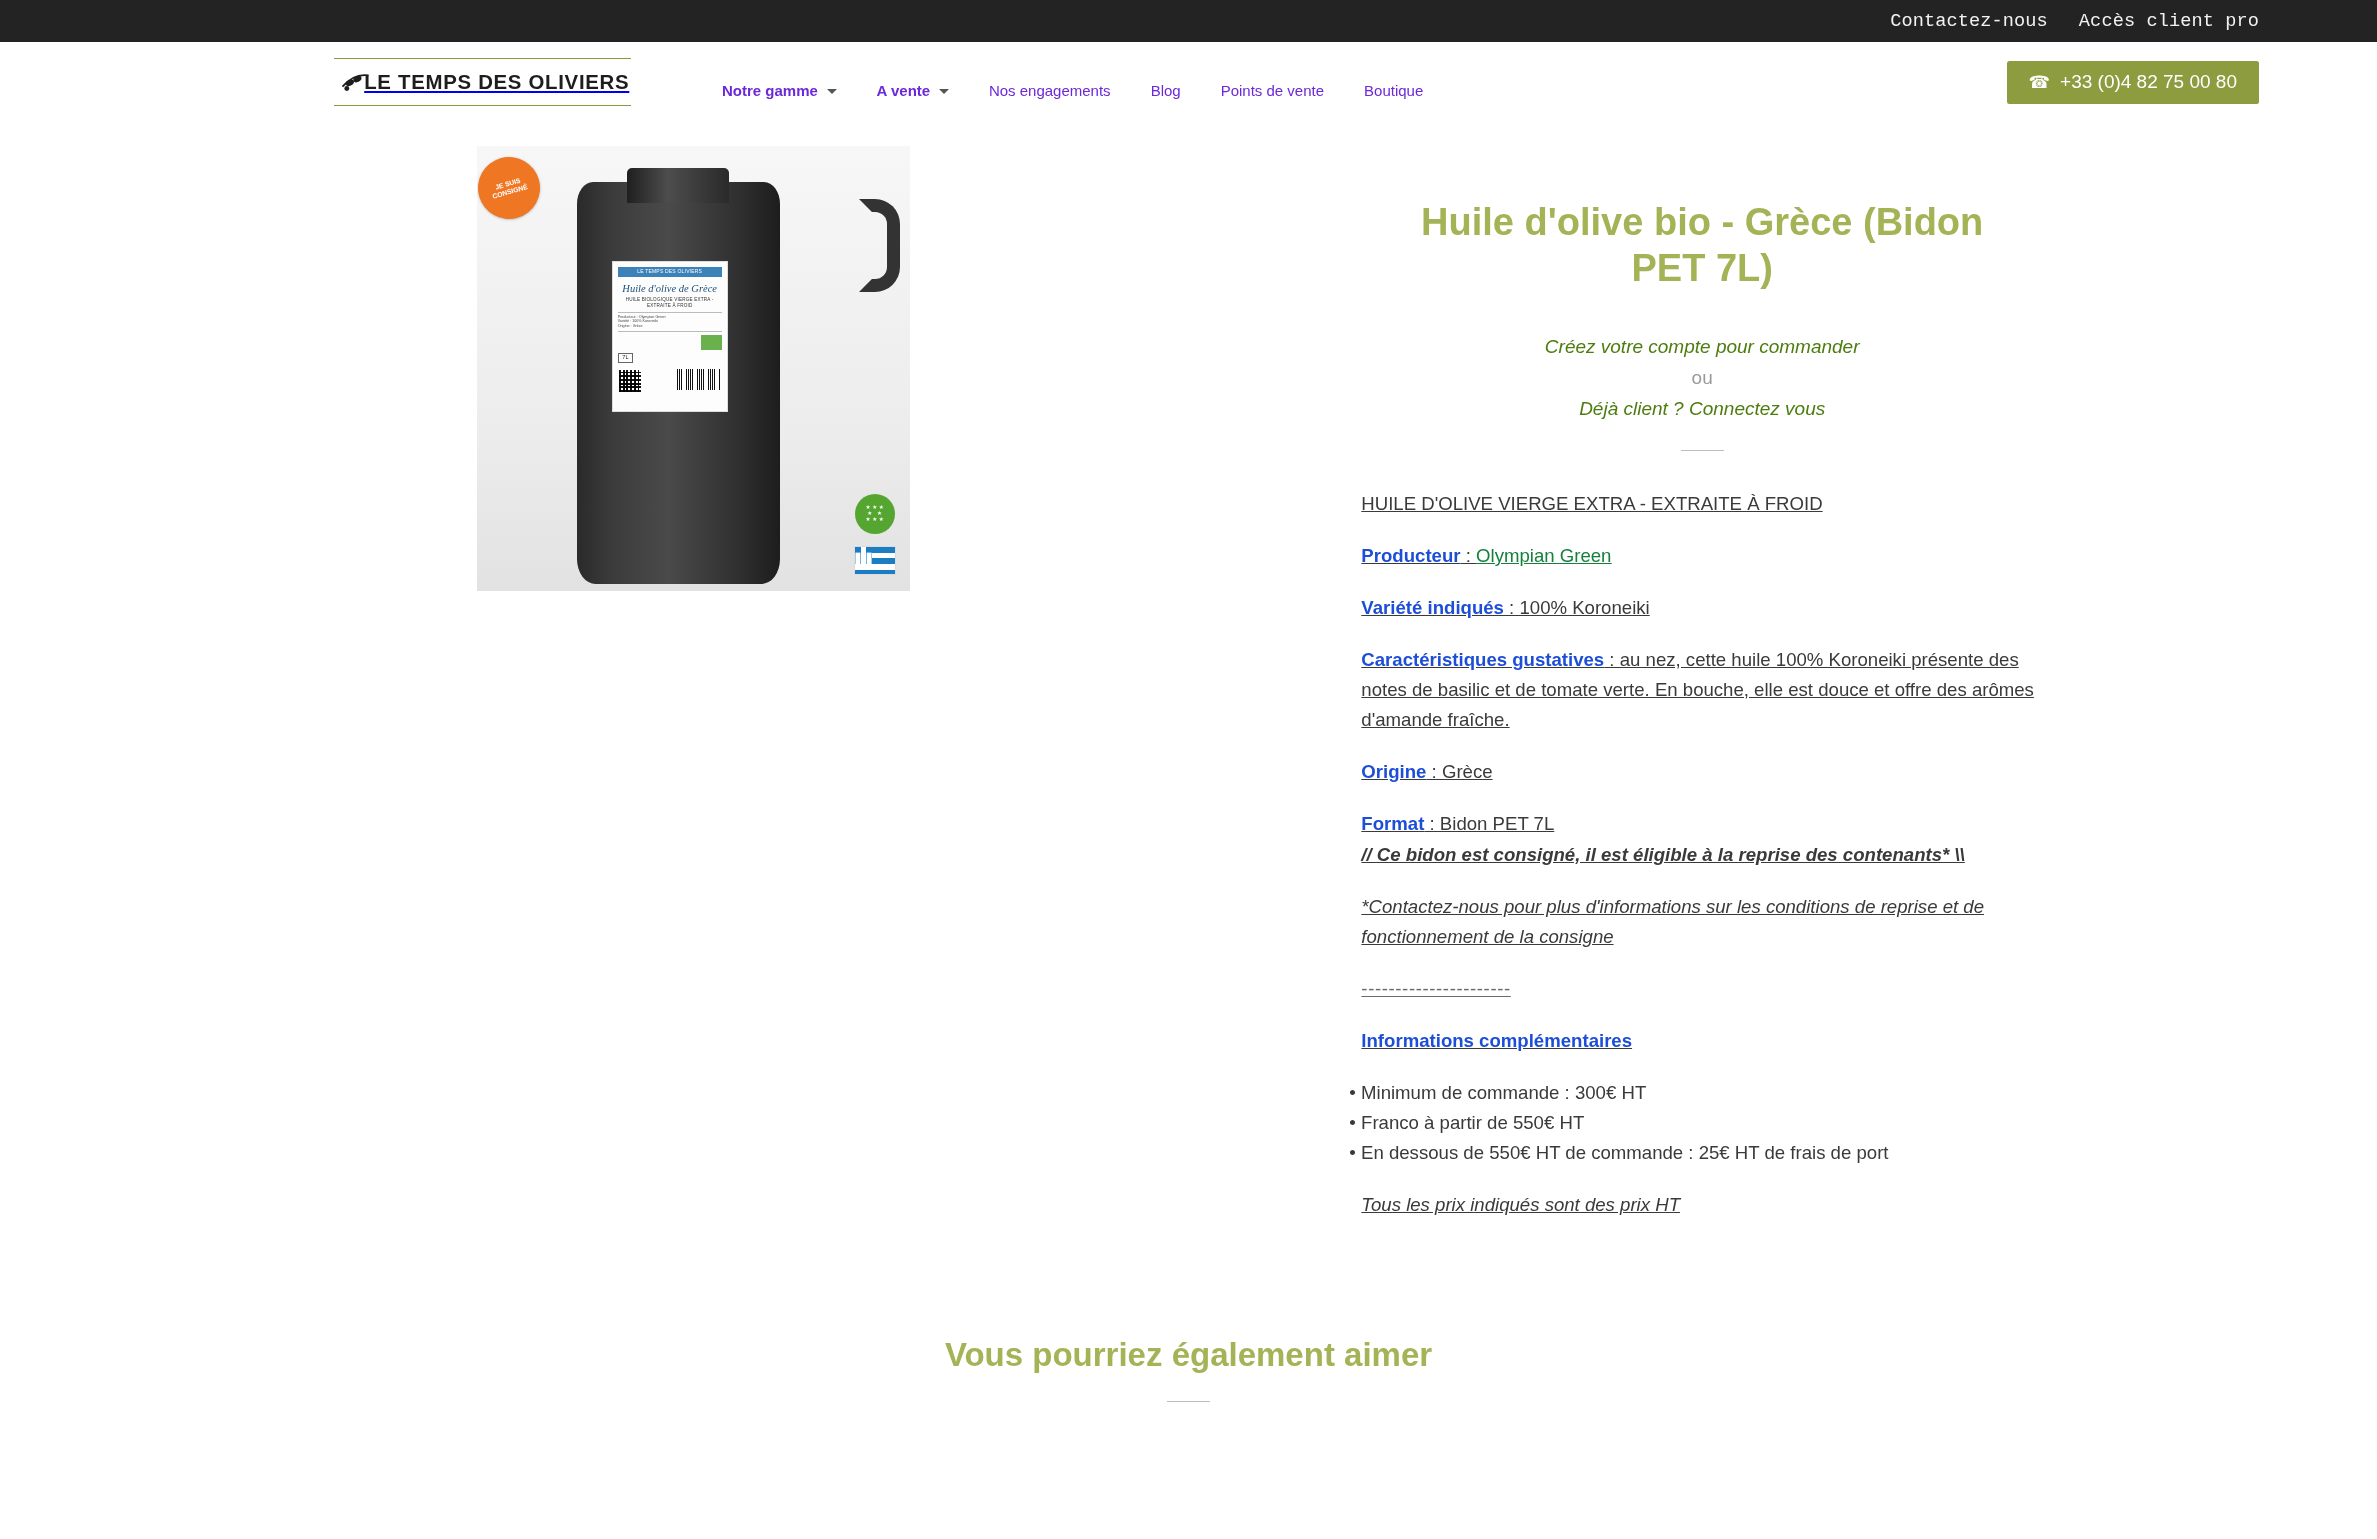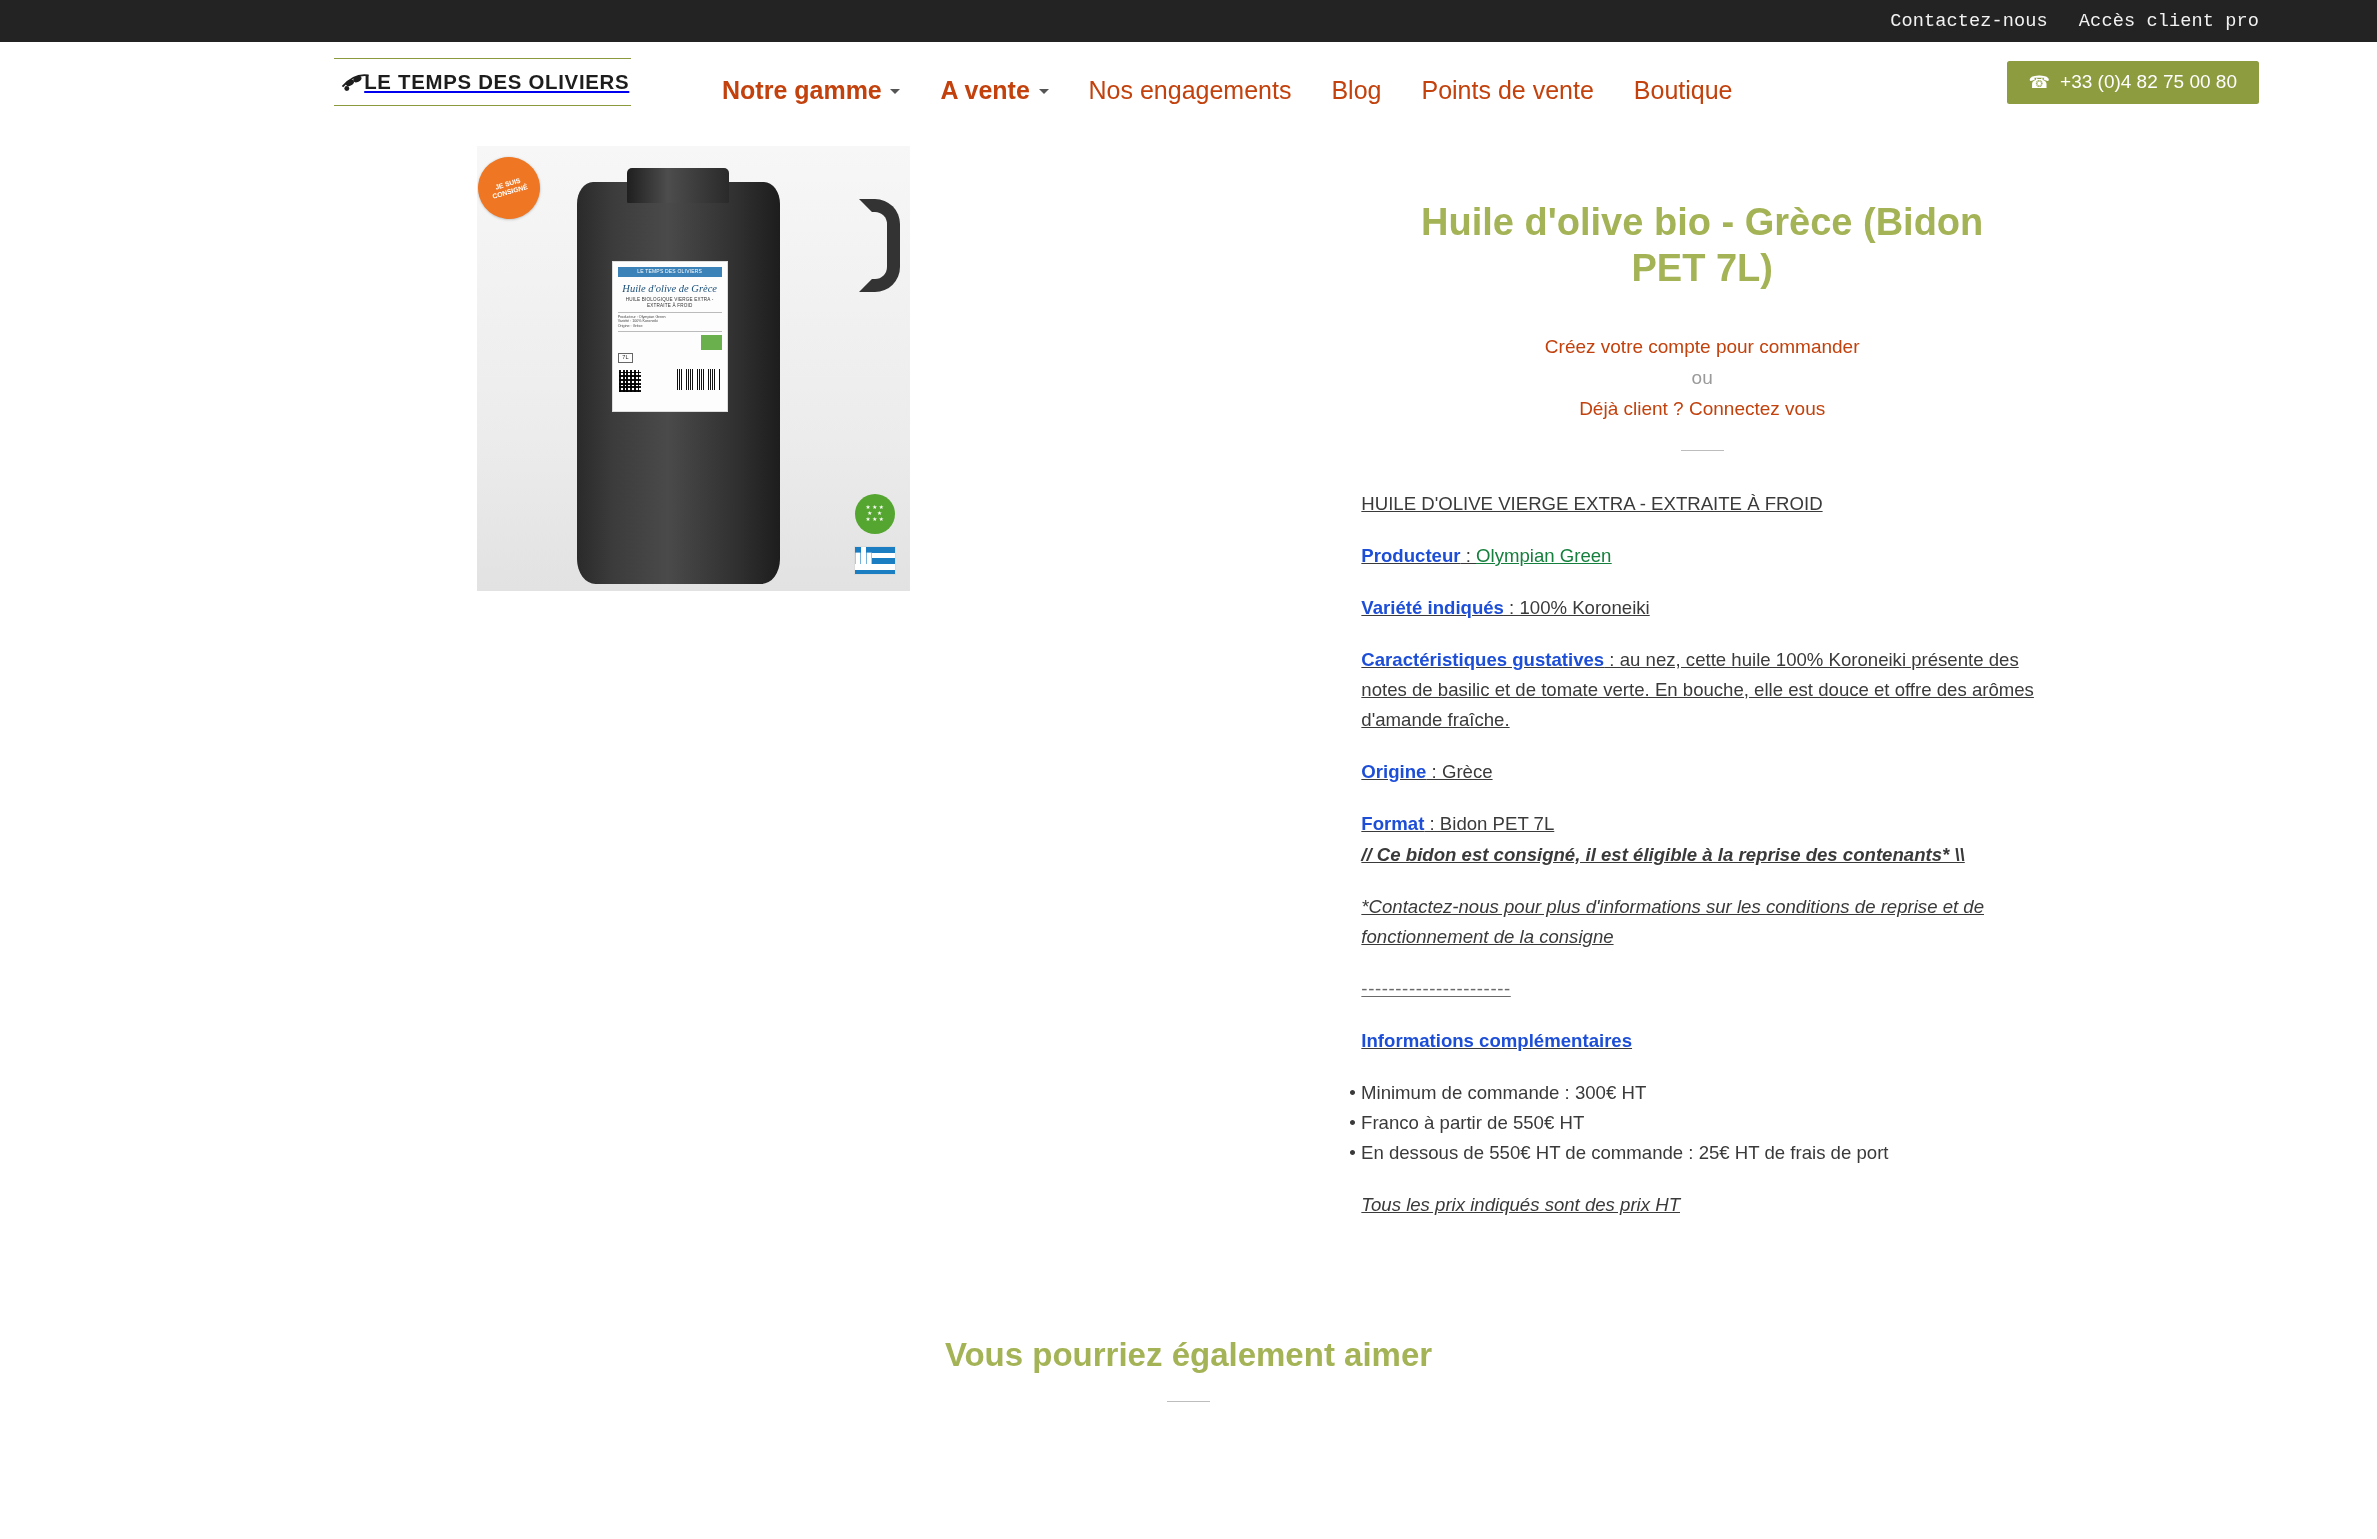--- a/index.html
+++ b/index.html
@@ -70,22 +70,22 @@
     display: flex;
     align-items: center;
     margin-left: 71px;
     gap: 0px;
   }
   .mainnav .nav-item {
     display: flex;
     align-items: center;
     gap: 8.7px;
     padding: 0 20px;
-    font-size: 25px;
-    color: #c2410c;
+    font-size: 15px;
+    color: #6d28d9;
     text-decoration: none;
     font-weight: 600;
     white-space: nowrap;
     margin-top: 16px;
   }
   .mainnav .nav-item.plain { font-weight: 400; }
   .caret {
     width: 0; height: 0;
     border-left: 5px solid transparent;
     border-right: 5px solid transparent;
@@ -308,21 +308,21 @@
     padding: 0 37px;
   }
   .account-block {
     text-align: center;
     margin-top: 41px;
     font-size: 19px;
     color: #4a4a4a;
     line-height: 1.62;
   }
   .account-block .or { color: #9a9a9a; }
-  .account-block a { color: #c2410c; text-decoration: none; }
+  .account-block a { color: #4d7c0f; text-decoration: none; font-style: italic; }
   .divider {
     width: 43px;
     height: 1.2px;
     background: #bdbdbd;
     margin: 25px auto 0;
   }
 
   .desc { margin-top: 38px; font-size: 18.6px; line-height: 1.62; color: #3a3a3a; }
   .desc p { margin: 0 0 22px 12px; text-decoration: underline; }
   .desc b { font-weight: bold; color: #1d4ed8; }

